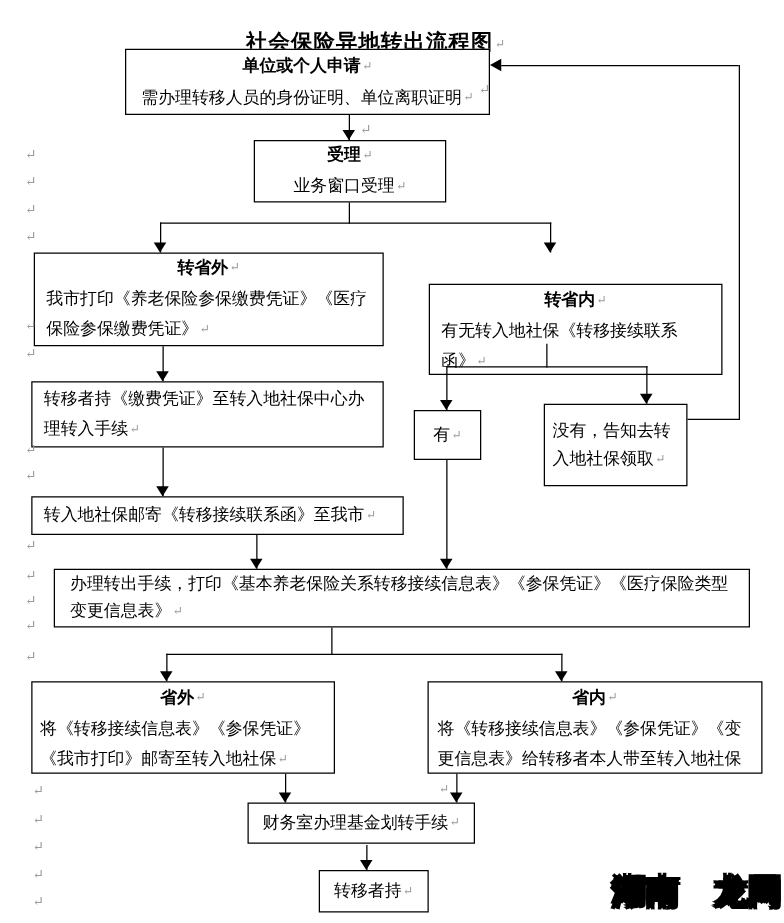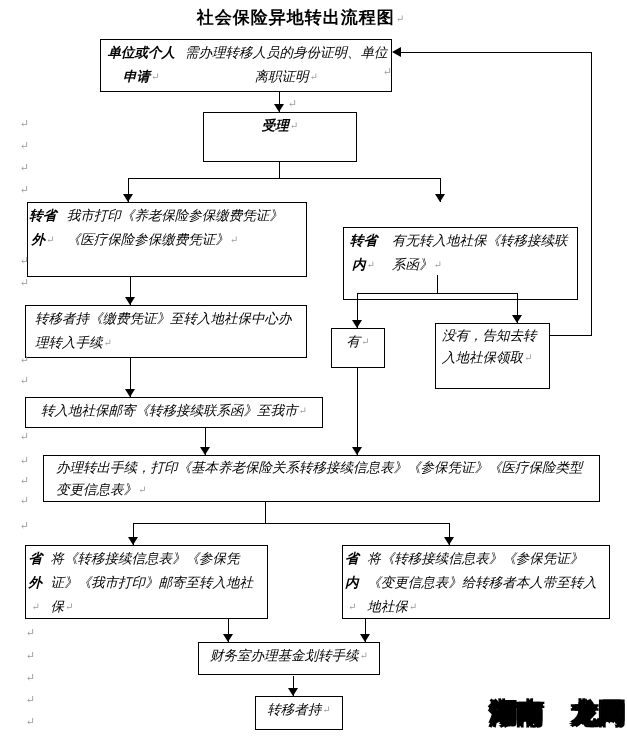--- a/index.html
+++ b/index.html
@@ -5,31 +5,31 @@
   html,body{margin:0;padding:0;background:#ffffff;}
   #stage{
     position:relative;
     width:627px;height:738px;
     background:#ffffff;
     font-family:"DejaVu Serif","Liberation Serif",serif;
     color:#000;
     overflow:hidden;
   }
   .page-title{
-    position:absolute;left:0;top:6px;width:602px;
+    position:absolute;left:0;top:22px;width:602px;
     text-align:center;font-size:17px;font-weight:bold;
     letter-spacing:1px;
   }
   .node{
     position:absolute;
     box-sizing:border-box;
     border:1px solid #000;
     background:#fff;
-    display:flex;flex-direction:row;justify-content:center;
-    font-size:13.5px;line-height:24px;font-style:italic;
+    display:flex;flex-direction:column;justify-content:center;
+    font-size:13.5px;line-height:24px;
   }
   .node .ttl{text-align:center;font-weight:bold;}
   .node .body{padding:0 9px;}
   .node .body.center{text-align:center;padding:0 2px;}
   .vline{position:absolute;width:1px;background:#000;}
   .hline{position:absolute;height:1px;background:#000;}
   .arr-d{position:absolute;width:0;height:0;
     border-left:5px solid transparent;border-right:5px solid transparent;
     border-top:8px solid #000;}
   .arr-l{position:absolute;width:0;height:0;
@@ -57,20 +57,21 @@
     <span>社会保险异地转出流程图</span><span class="rm">↵</span>
   </div>
 
   <div class="node" style="left:100px;top:39px;width:292px;height:53px;">
     <div class="ttl"><span>单位或个人申请</span><span class="rm">↵</span></div>
     <div class="body center"><span>需办理转移人员的身份证明、单位离职证明</span><span class="rm">↵</span></div>
   </div>
 
   <div class="node" style="left:203px;top:112px;width:154px;height:50px;">
     <div class="ttl"><span>受理</span><span class="rm">↵</span></div>
+    <div class="body center"><span>业务窗口受理</span><span class="rm">↵</span></div>
   </div>
 
   <div class="node" style="left:27px;top:202px;width:280px;height:75px;justify-content:flex-end;">
     <div class="ttl"><span>转省外</span><span class="rm">↵</span></div>
     <div class="body"><span>我市打印《养老保险参保缴费凭证》《医疗保险参保缴费凭证》</span><span class="rm">↵</span></div>
   </div>
 
   <div class="node" style="left:343px;top:202px;width:235px;height:73px;justify-content:flex-start;margin-top:25px;">
     <div class="ttl"><span>转省内</span><span class="rm">↵</span></div>
     <div class="body"><span>有无转入地社保《转移接续联系函》</span><span class="rm">↵</span></div>

